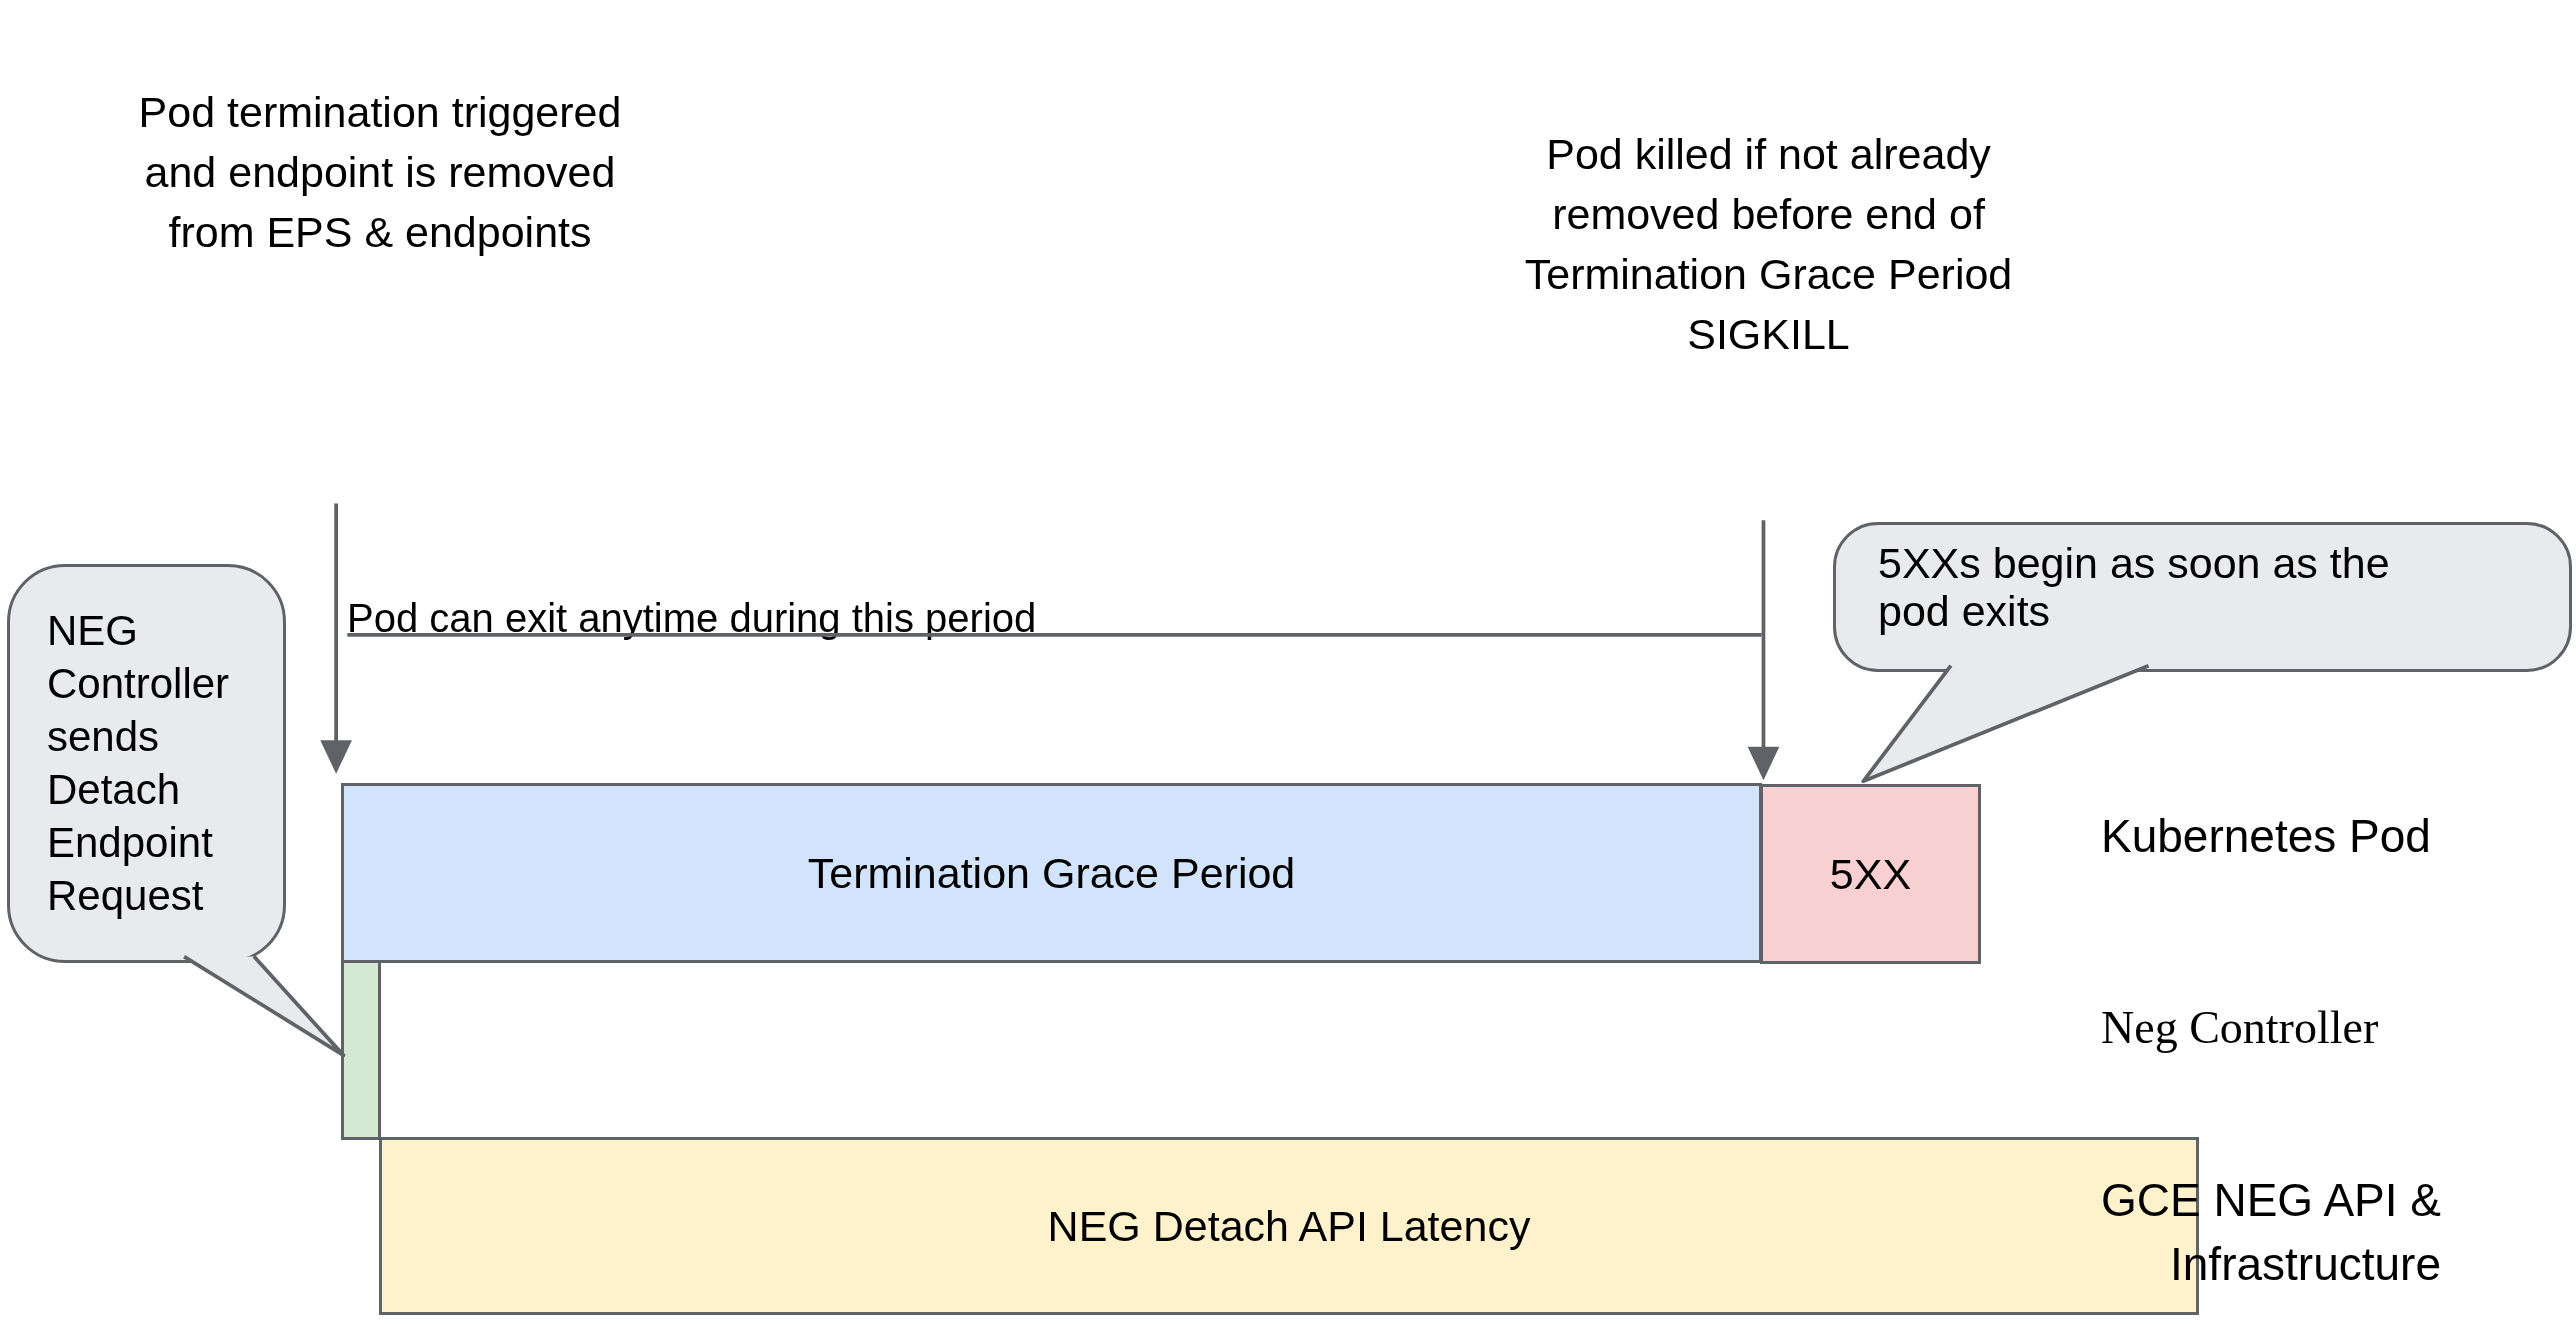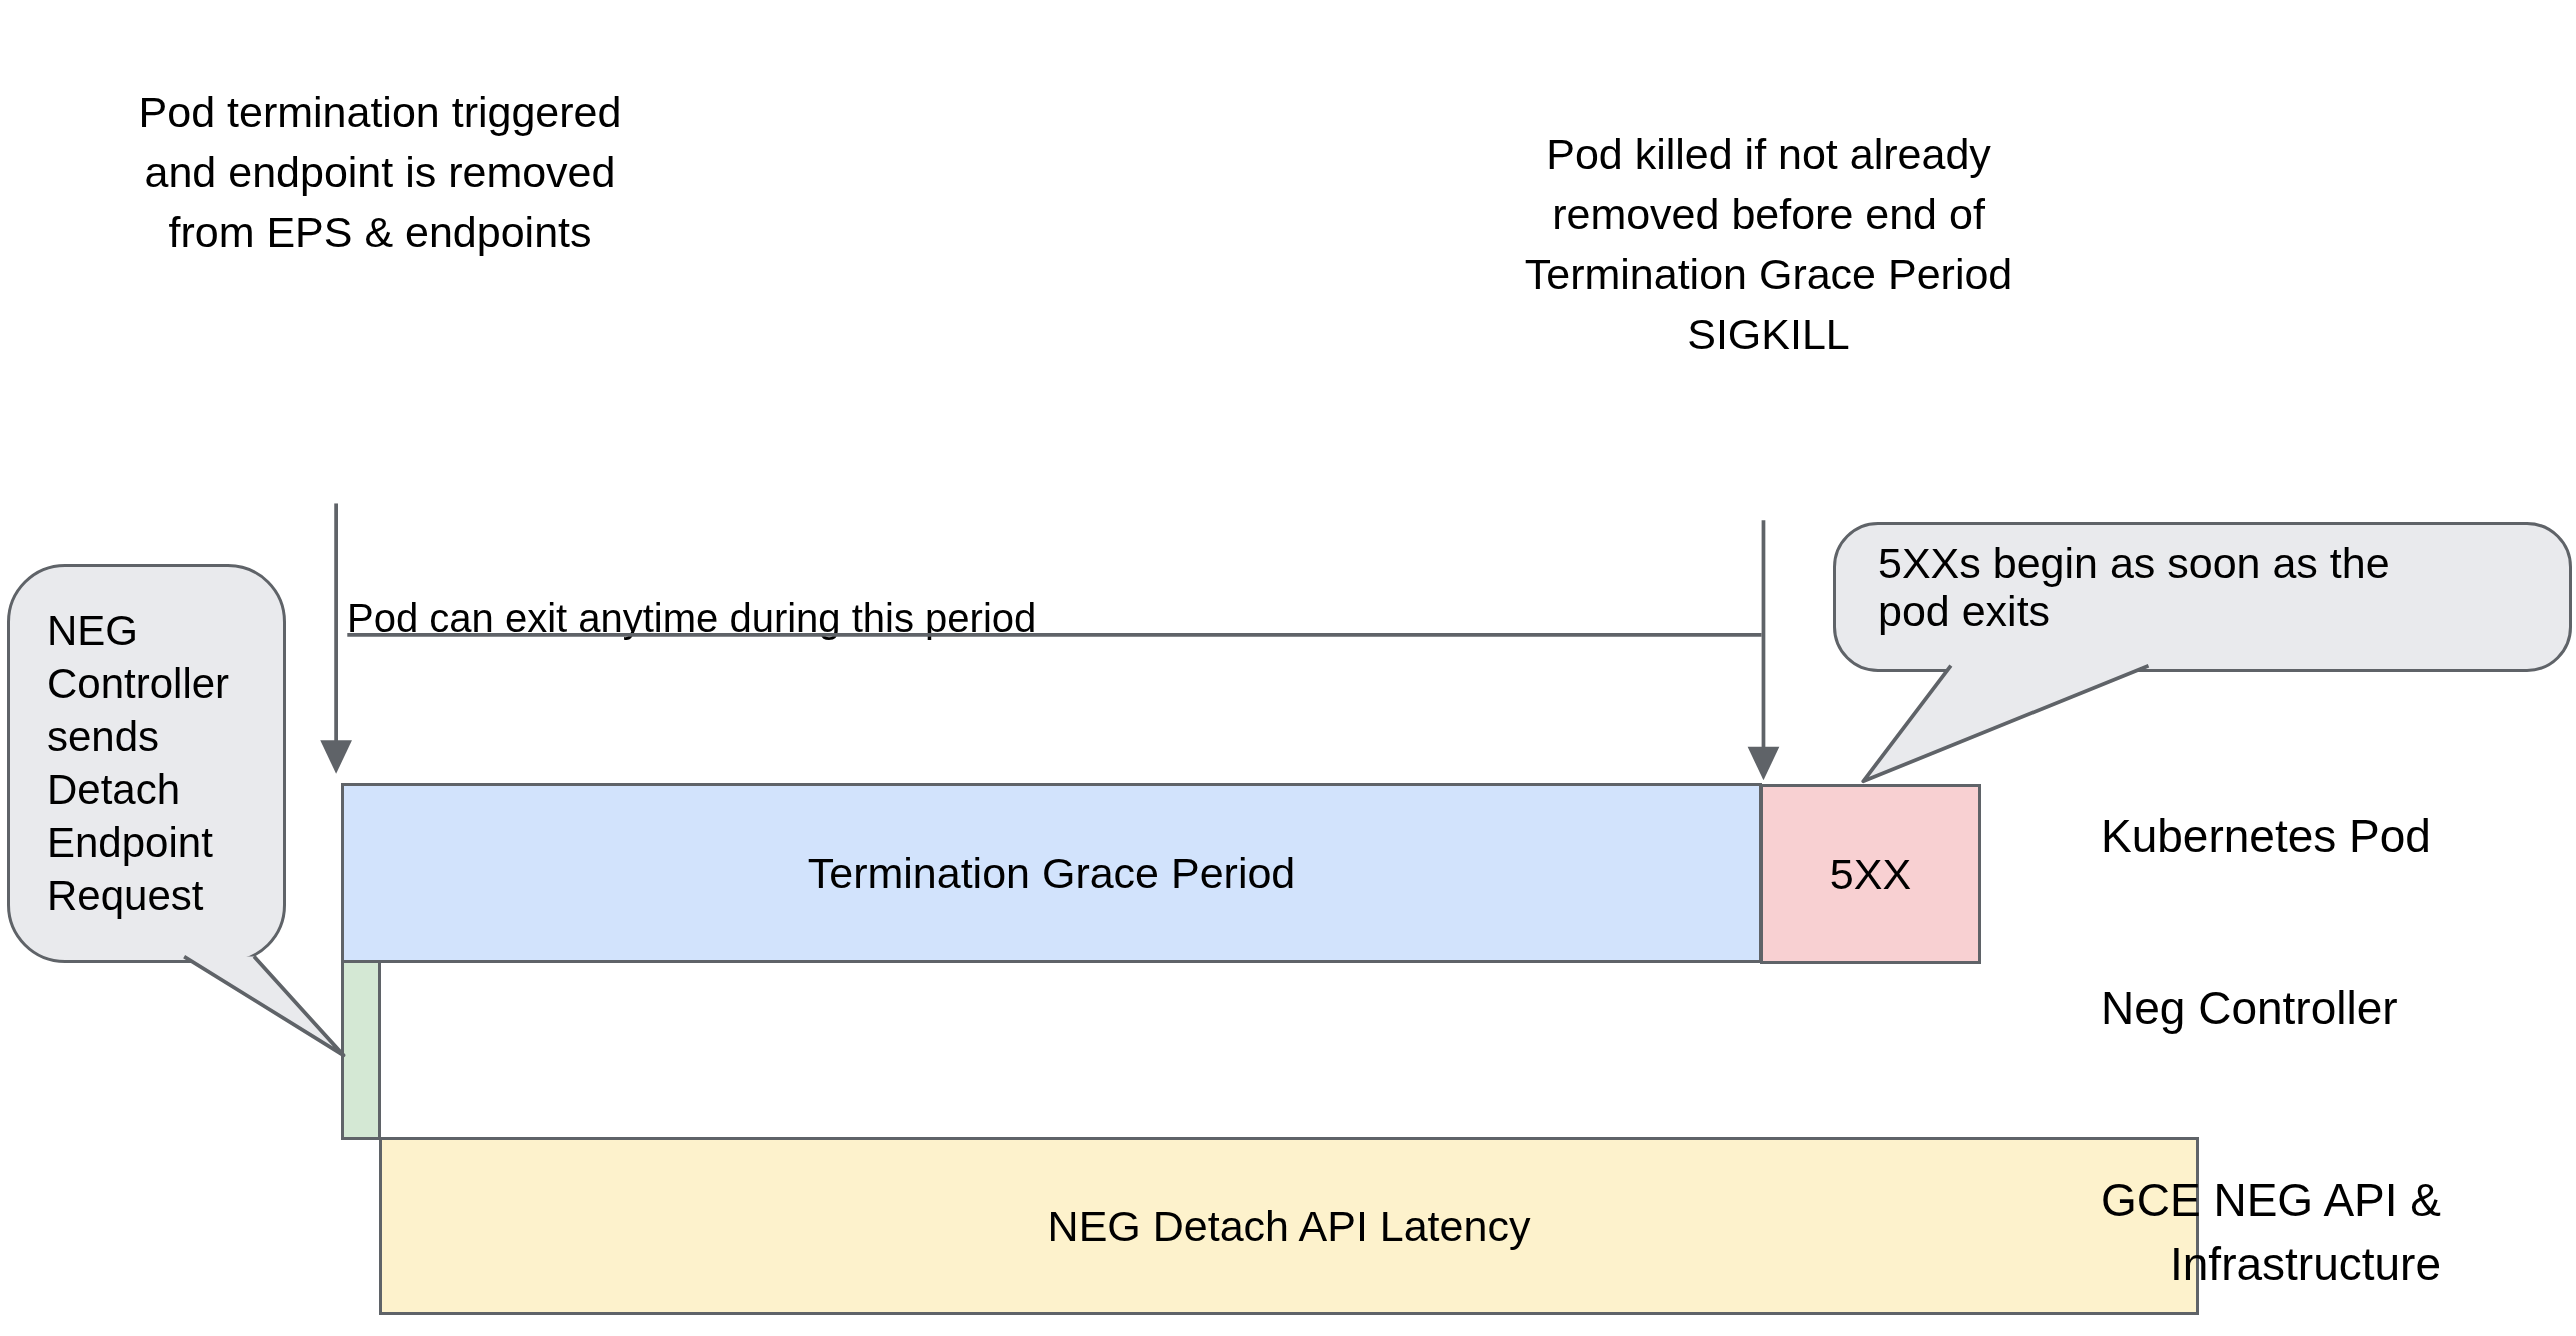--- a/index.html
+++ b/index.html
@@ -66,21 +66,21 @@
   .bar-yellow { left: 379px;  top: 1137px; width: 1820px; height: 178px; background: #fdf2cc; }
 
   .lane-label {
     position: absolute;
     left: 2101px;
     font-size: 46px;
     line-height: 64px;
     white-space: pre-line;
   }
   .lane-k8s { top: 804px; }
-  .lane-neg { top: 976px; }
+  .lane-neg { top: 996px; font-family: Liberation Serif, serif; }
   .lane-gce { top: 1168px; text-align: right; }
 
   svg.overlay {
     position: absolute;
     left: 0; top: 0;
     width: 2576px; height: 1336px;
     pointer-events: none;
   }
   .tail { fill: #e9eaed; stroke: #5f6368; stroke-width: 4; stroke-linejoin: round; }
   .conn { stroke: #5f6368; stroke-width: 4; fill: none; }

